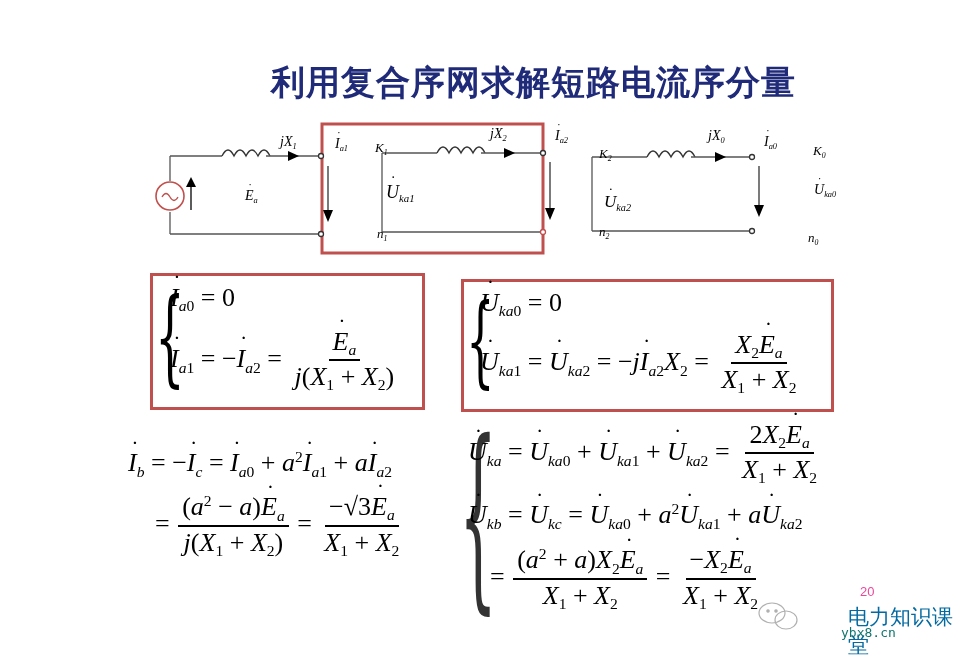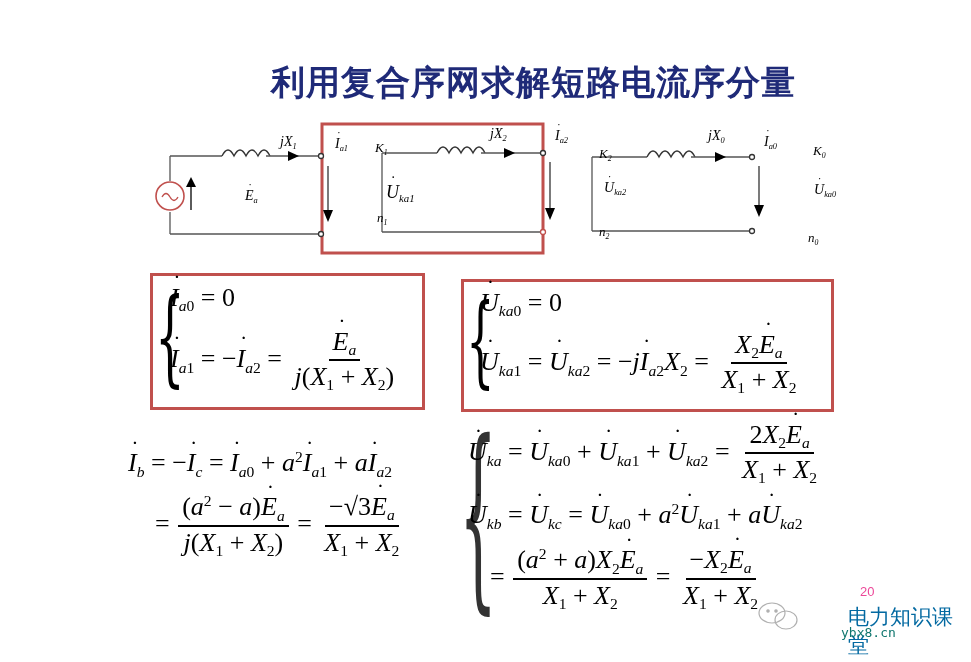--- a/index.html
+++ b/index.html
@@ -73,29 +73,29 @@
     <circle cx="752" cy="157" r="2.5" fill="#fff" stroke="#333"></circle>
     <circle cx="752" cy="231" r="2.5" fill="#fff" stroke="#333"></circle>
     <line x1="759" y1="166" x2="759" y2="207" stroke="#333"></line>
     <polygon points="754,205 764,205 759,217" fill="#000" stroke="none"></polygon>
   </g>
 </svg>
 
 <div class="abs m" style="left:232px;top:134px;font-size:14px;"><span>jX</span><sub>1</sub></div>
 <div class="abs m" style="left:287px;top:136px;font-size:14px;"><span class="dot">I</span><sub>a1</sub></div>
 <div class="abs m" style="left:327px;top:140px;font-size:13px;text-align:center;"><span>K</span><sub>1</sub></div>
-<div class="abs m" style="left:329px;top:210px;font-size:13px;"><span>n</span><sub>1</sub></div>
+<div class="abs m" style="left:329px;top:226px;font-size:13px;"><span>n</span><sub>1</sub></div>
 <div class="abs m" style="left:338px;top:182px;font-size:18px;"><span class="dot">U</span><sub>ka1</sub></div>
 <div class="abs m" style="left:197px;top:188px;font-size:14px;"><span class="dot">E</span><sub>a</sub></div>
 
 <div class="abs m" style="left:442px;top:126px;font-size:14px;"><span>jX</span><sub>2</sub></div>
 <div class="abs m" style="left:507px;top:128px;font-size:14px;"><span class="dot">I</span><sub>a2</sub></div>
 <div class="abs m" style="left:551px;top:146px;font-size:13px;"><span>K</span><sub>2</sub></div>
 <div class="abs m" style="left:551px;top:224px;font-size:13px;"><span>n</span><sub>2</sub></div>
-<div class="abs m" style="left:556px;top:180px;font-size:14px;text-align:center;"><span class="dot">U</span><sub>ka2</sub></div>
+<div class="abs m" style="left:556px;top:192px;font-size:17px;text-align:center;"><span class="dot">U</span><sub>ka2</sub></div>
 
 <div class="abs m" style="left:660px;top:128px;font-size:14px;"><span>jX</span><sub>0</sub></div>
 <div class="abs m" style="left:716px;top:134px;font-size:14px;"><span class="dot">I</span><sub>a0</sub></div>
 <div class="abs m" style="left:765px;top:143px;font-size:13px;"><span>K</span><sub>0</sub></div>
 <div class="abs m" style="left:760px;top:230px;font-size:13px;"><span>n</span><sub>0</sub></div>
 <div class="abs m" style="left:766px;top:182px;font-size:14px;"><span class="dot">U</span><sub>ka0</sub></div>
 
 <div class="box" style="left:150px;top:273px;width:275px;height:137px;"></div>
 <div class="brace" style="left:155px;top:278px;font-size:104px;line-height:118px;transform:scaleX(0.45);transform-origin:left;">{</div>
 <div class="eq" style="left:170px;top:283px;">

